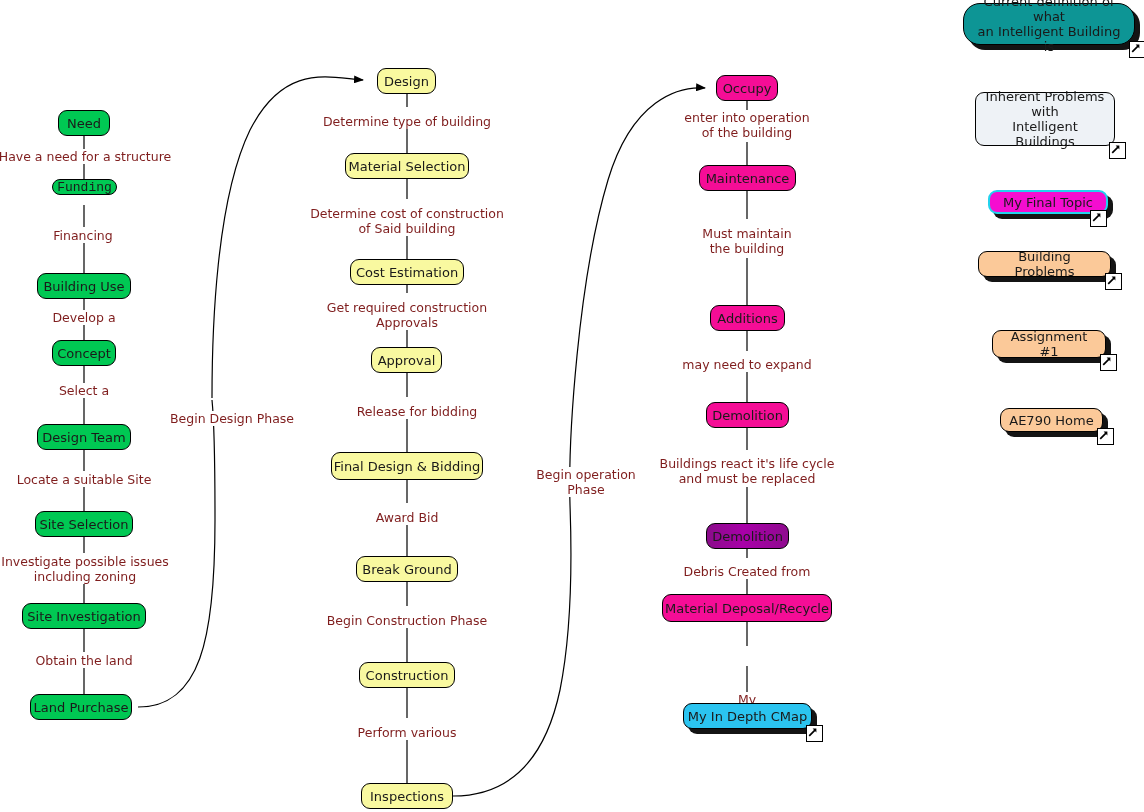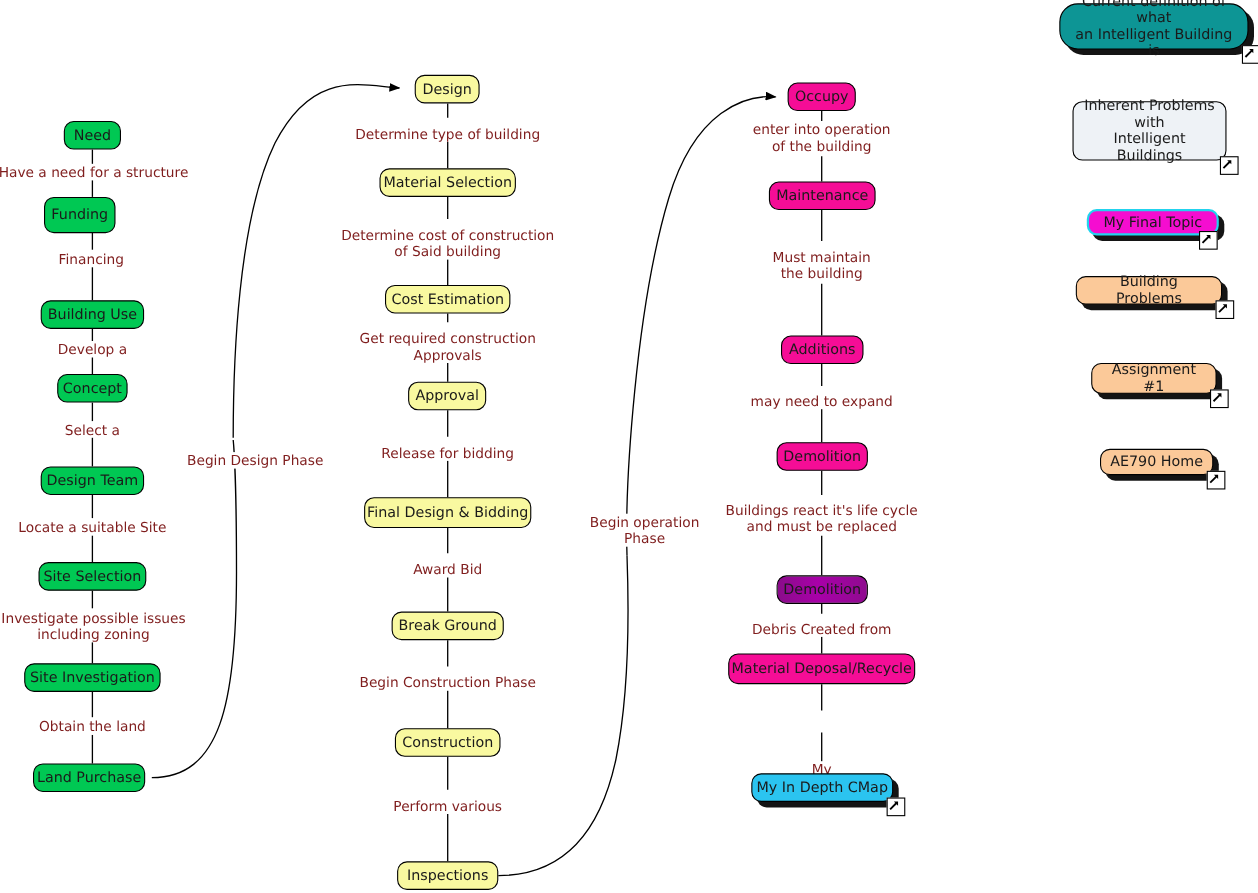--- a/index.html
+++ b/index.html
@@ -148,21 +148,21 @@
       <line x1="747" y1="578" x2="747" y2="594"></line>
       <line x1="747" y1="622" x2="747" y2="646"></line>
       <line x1="747" y1="666" x2="747" y2="703"></line>
     </g>
   </svg>
 
   <div id="node-layer">
       <div class="node n-green" style="left: 58px; top: 110px; width: 52px; height: 26px;">
         <span>Need</span>
       </div>
-      <div class="node n-green" style="left: 40px; top: 179px; width: 65px; height: 33px;">
+      <div class="node n-green" style="left: 52px; top: 179px; width: 65px; height: 16px; font-family: Liberation Mono, monospace;">
         <span>Funding</span>
       </div>
       <div class="node n-green" style="left: 37px; top: 273px; width: 94px; height: 26px;">
         <span>Building Use</span>
       </div>
       <div class="node n-green" style="left: 52px; top: 340px; width: 64px; height: 26px;">
         <span>Concept</span>
       </div>
       <div class="node n-green" style="left: 37px; top: 424px; width: 94px; height: 26px;">
         <span>Design Team</span>
@@ -237,21 +237,21 @@
       <div class="elabel" style="left: 84px; top: 472px;">Locate a suitable Site</div>
       <div class="elabel" style="left: 85px; top: 554px;">Investigate possible issues
 including zoning</div>
       <div class="elabel" style="left: 84px; top: 653px;">Obtain the land</div>
       <div class="elabel" style="left: 232px; top: 411px;">Begin Design Phase</div>
       <div class="elabel" style="left: 407px; top: 114px;">Determine type of building</div>
       <div class="elabel" style="left: 407px; top: 206px;">Determine cost of construction
 of Said building</div>
       <div class="elabel" style="left: 407px; top: 300px;">Get required construction
 Approvals</div>
-      <div class="elabel" style="left: 407px; top: 404px; text-align: center;">Release for bidding</div>
+      <div class="elabel" style="left: 417px; top: 404px; text-align: center;">Release for bidding</div>
       <div class="elabel" style="left: 407px; top: 510px;">Award Bid</div>
       <div class="elabel" style="left: 407px; top: 613px;">Begin Construction Phase</div>
       <div class="elabel" style="left: 407px; top: 725px;">Perform various</div>
       <div class="elabel" style="left: 586px; top: 467px;">Begin operation
 Phase</div>
       <div class="elabel" style="left: 747px; top: 110px;">enter into operation
 of the building</div>
       <div class="elabel" style="left: 747px; top: 226px;">Must maintain
 the building</div>
       <div class="elabel" style="left: 747px; top: 357px;">may need to expand</div>

